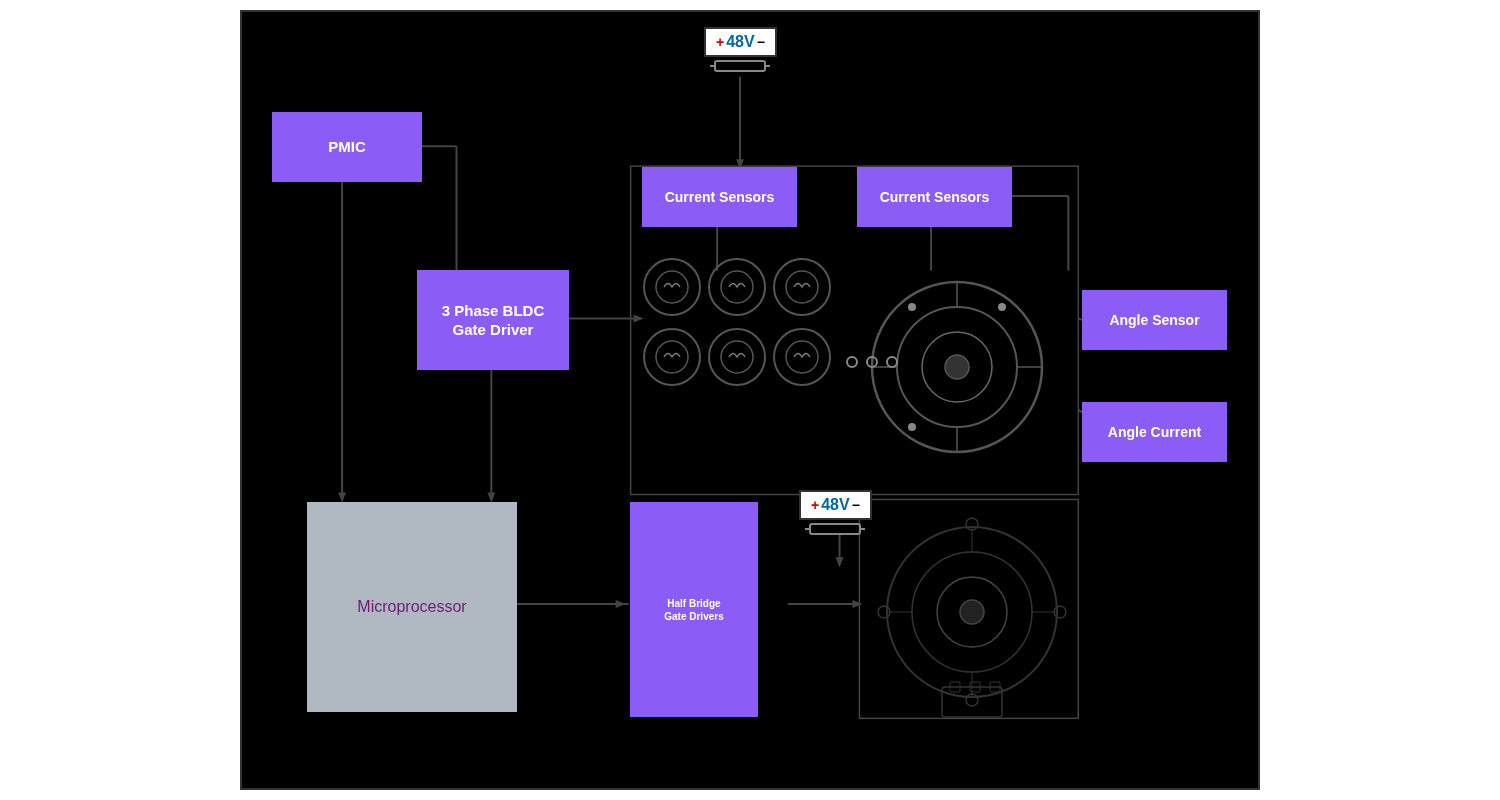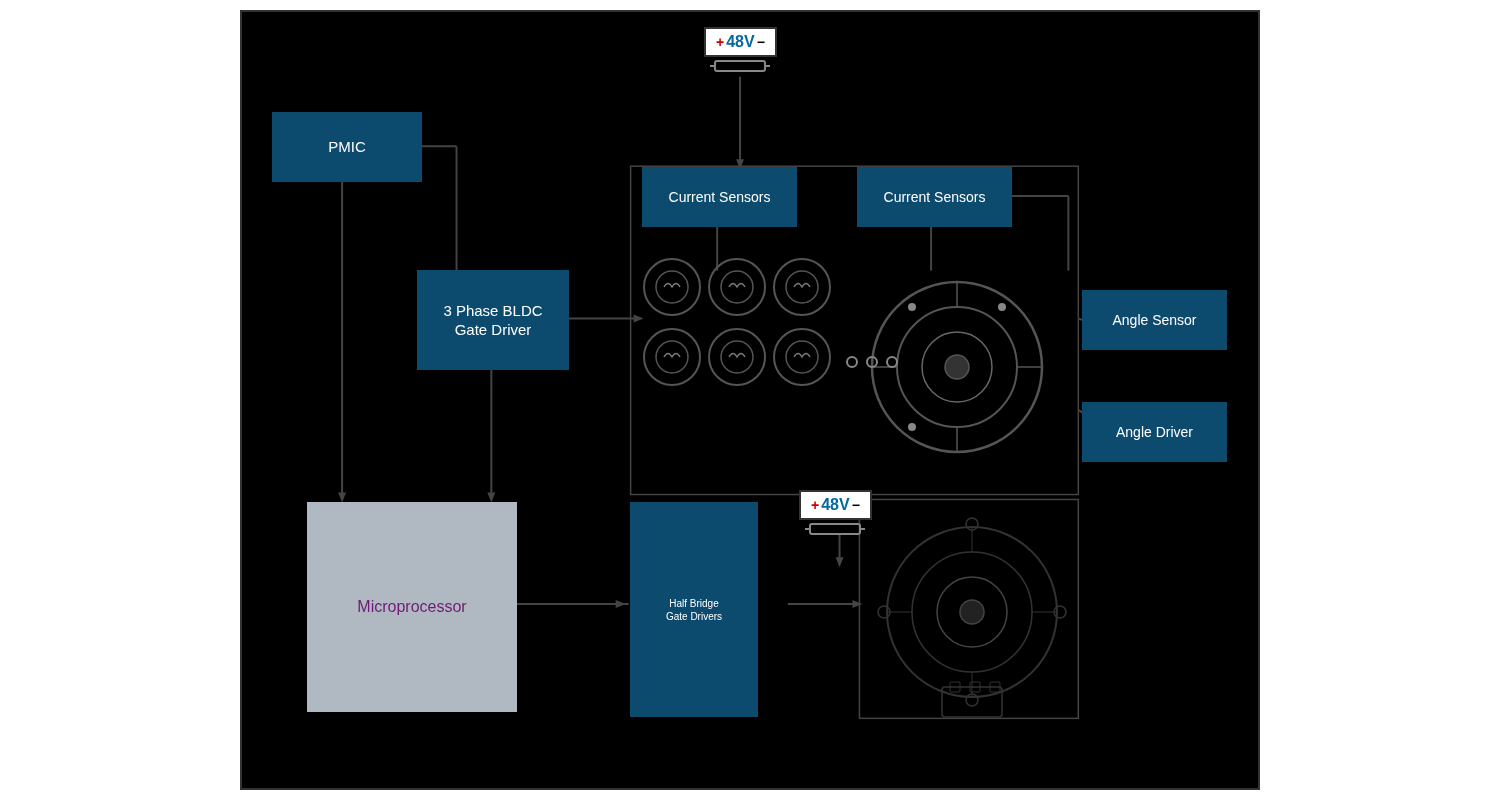--- a/index.html
+++ b/index.html
@@ -20,23 +20,23 @@
       position: absolute;
       left: 240px;
       top: 10px;
       width: 1020px;
       height: 780px;
       background: #000;
       border: 2px solid #333;
     }
     .block {
       position: absolute;
-      background: #0c4a6e;
+      background: #8b5cf6;
       color: #fff;
-      font-weight: normal;
+      font-weight: bold;
       font-size: 15px;
       display: flex;
       align-items: center;
       justify-content: center;
       text-align: center;
       line-height: 1.3;
     }
     .block-gray {
       background: #b0b8c1;
       color: #701a75;
@@ -141,21 +141,21 @@
 
     <div class="block" style="left:388px; top:490px; width:128px; height:215px; font-size:10px;">
       <span>Half Bridge<br>Gate Drivers</span>
     </div>
 
     <div class="block" style="left:840px; top:278px; width:145px; height:60px; font-size:14px;">
       <span>Angle Sensor</span>
     </div>
 
     <div class="block" style="left:840px; top:390px; width:145px; height:60px; font-size:14px;">
-      <span>Angle Driver</span>
+      <span>Angle Current</span>
     </div>
 
     <div class="battery" style="position:absolute; left:462px; top:15px;">
       <div class="battery-body">
         <span class="plus">+</span>
         <span class="voltage">48V</span>
         <span class="minus">−</span>
       </div>
       <svg width="60" height="18" viewBox="0 0 60 18" style="display:block;">
         <rect x="5" y="4" width="50" height="10" rx="2" fill="none" stroke="#888" stroke-width="2"></rect>

